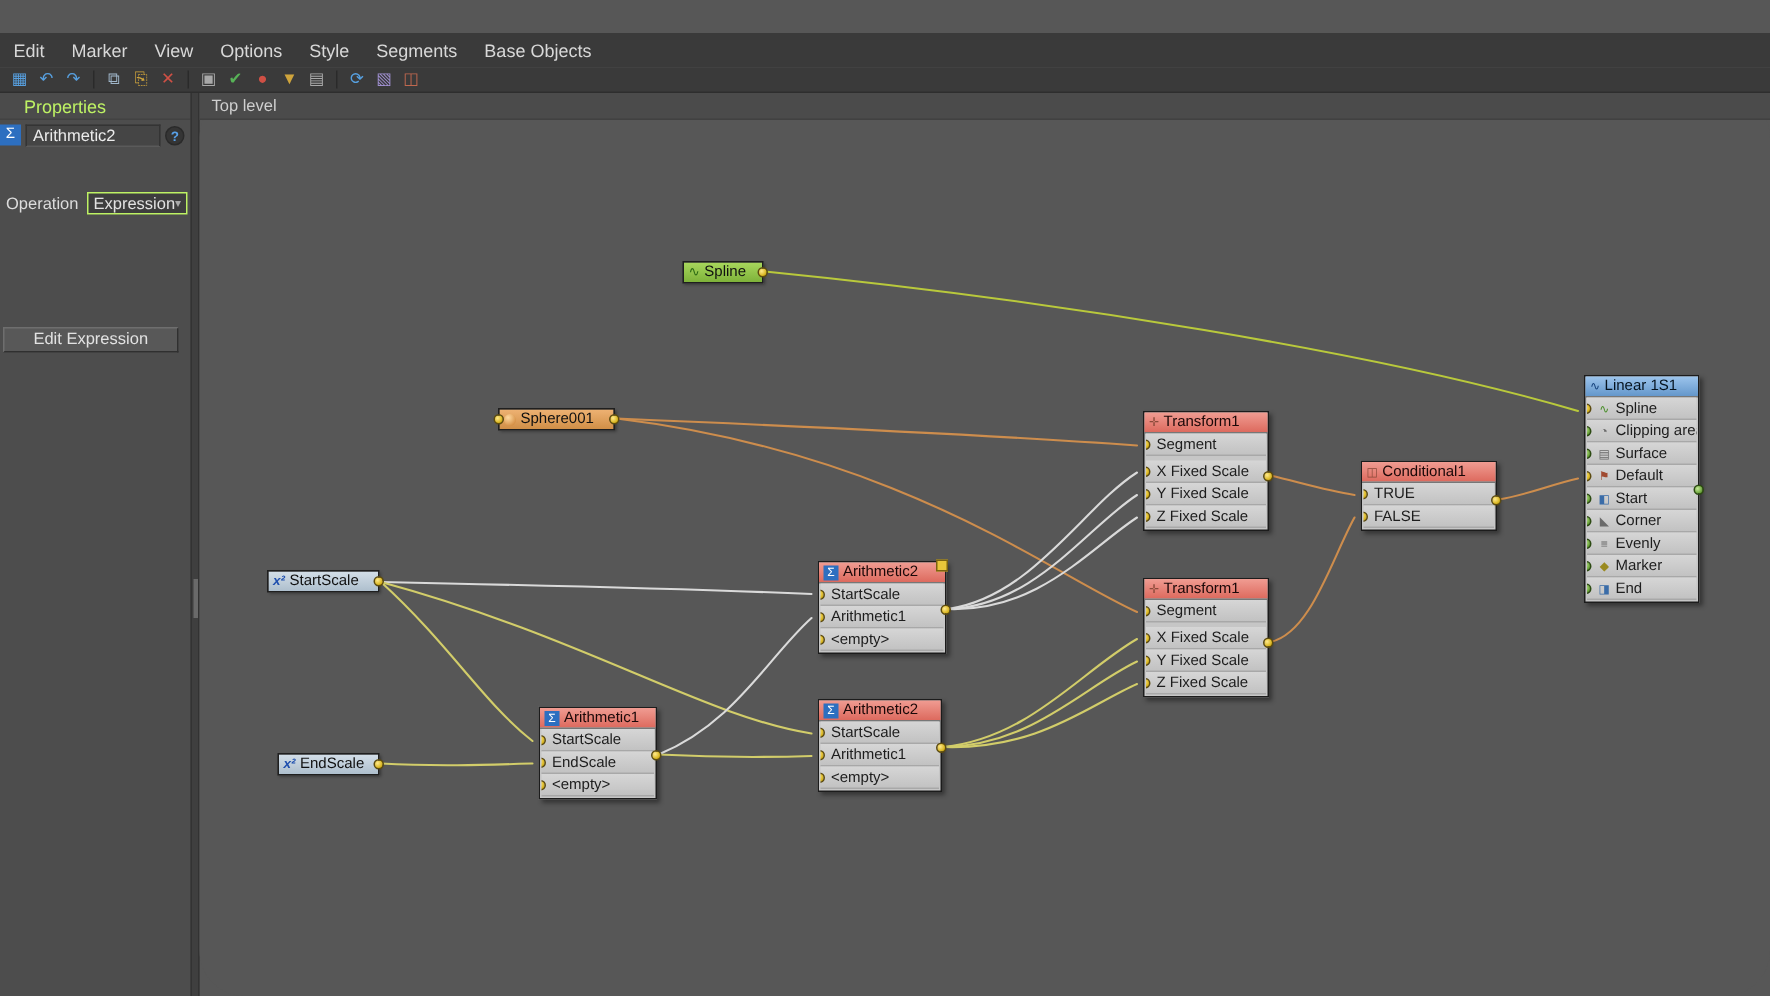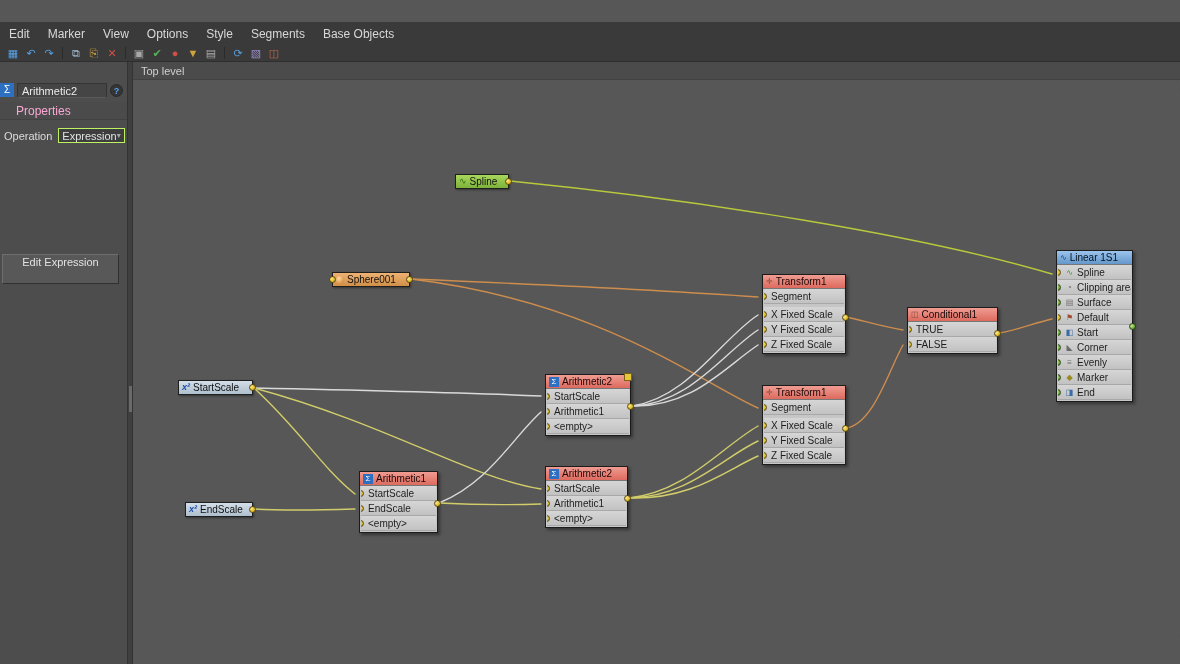--- a/index.html
+++ b/index.html
@@ -23,41 +23,41 @@
            border-bottom:1px solid #2e2e2e;display:flex;align-items:center;font-size:11px;
            padding-left:4px;box-sizing:border-box;}
   .tb{width:18px;height:15px;line-height:15px;text-align:center;flex:none;}
   .tb-sep{width:1px;height:12px;background:#2a2a2a;margin:0 4px;flex:none;}
   .c-blue{color:#57a0e0}.c-yellow{color:#cfa43c}.c-red{color:#d05045}.c-green{color:#57b257}
   .c-gray{color:#a8a8a8}.c-steel{color:#9fb6c9}.c-purple{color:#9f8fd0}.c-rust{color:#c0684f}
 
   
   .sidebar{position:absolute;left:0;top:62px;width:127px;bottom:0;background:#4d4d4d;color:#ddd;}
   .props-tab{height:18px;background:#4b4b4b;border-bottom:1px solid #424242;font-size:12px;
-             color:#f9a8d4;padding:2px 0 0 16px;box-sizing:border-box;margin-top:40px;}
+             color:#bef264;padding:2px 0 0 16px;box-sizing:border-box;}
   .name-row{position:absolute;left:0;top:20px;width:127px;height:16px;display:flex;align-items:center;}
   .sigma-badge{width:14px;height:14px;background:#2d6fc0;color:#fff;font-size:10px;text-align:center;
                line-height:14px;margin-right:3px;flex:none;}
   .name-field{flex:1;height:15px;background:#454545;border:1px solid #343434;border-bottom-color:#5a5a5a;
               font-size:11px;color:#ececec;padding:0 4px;line-height:14px;box-sizing:border-box;}
   .help-badge{width:13px;height:13px;border-radius:50%;background:#353535;border:1px solid #2a2a2a;
               color:#58a0e8;font-size:9px;font-weight:bold;text-align:center;line-height:12px;
               margin:0 4px 0 3px;flex:none;box-sizing:border-box;}
   .op-row{position:absolute;left:4px;top:66px;width:119px;display:flex;align-items:center;font-size:11px;color:#dcdcdc;}
   .op-select{margin-left:6px;flex:1;background:#3e3e3e;border:1px solid #bef264;height:15px;
              display:flex;align-items:center;justify-content:space-between;padding:0 3px;
              font-size:11px;box-sizing:border-box;color:#e2e2e2;}
   .caret{font-size:8px;color:#aaa;}
   .expr-box{position:absolute;left:2px;top:76px;width:117px;height:74px;background:#3f3f3f;
             border:1px solid #323232;font-size:10.5px;line-height:11.5px;color:#d8d8d8;
             padding:2px 3px;box-sizing:border-box;overflow:hidden;}
   .expr-line{white-space:nowrap;}
-  .edit-btn{position:absolute;left:2px;top:156px;width:117px;height:30px;background:#585858;
+  .edit-btn{position:absolute;left:2px;top:156px;width:117px;height:17px;background:#585858;
             border:1px solid #6e6e6e;border-right-color:#303030;border-bottom-color:#303030;
-            font-size:11px;color:#e2e2e2;text-align:center;line-height:15px;box-sizing:border-box;margin-top:36px;}
+            font-size:11px;color:#e2e2e2;text-align:center;line-height:15px;box-sizing:border-box;}
 
   
   .splitter{position:absolute;left:127px;top:62px;width:6px;bottom:0;background:#3f3f3f;
             border-left:1px solid #333;border-right:1px solid #333;box-sizing:border-box;}
   .splitter-handle{position:absolute;left:1px;top:324px;width:3px;height:26px;background:#6a6a6a;}
 
   
   .canvas{position:absolute;left:133px;top:62px;right:0;bottom:0;background:#575757;border-radius:30px;}
   .tabstrip{height:18px;background:#4b4b4b;border-bottom:1px solid #414141;font-size:11px;
             color:#cfcfcf;padding:3px 0 0 8px;box-sizing:border-box;}

